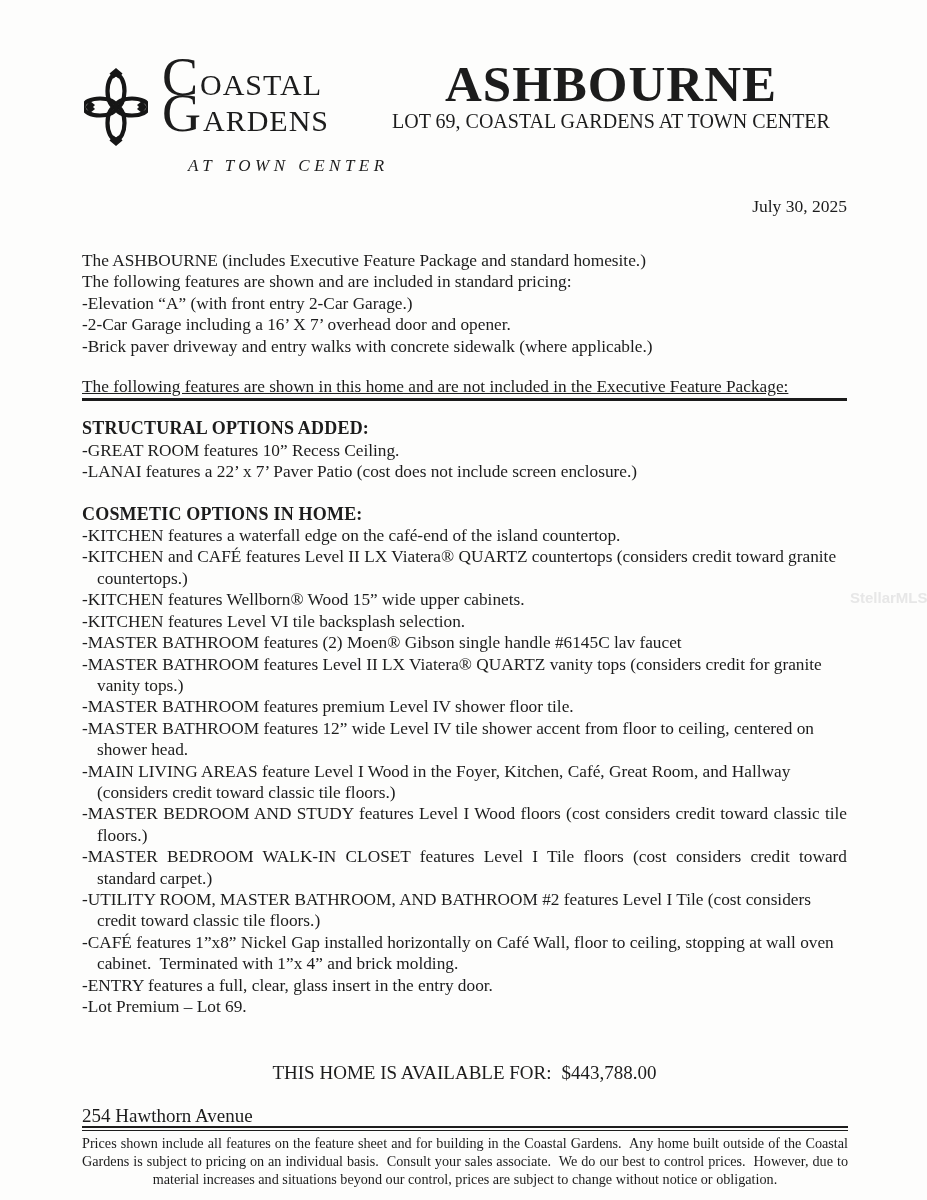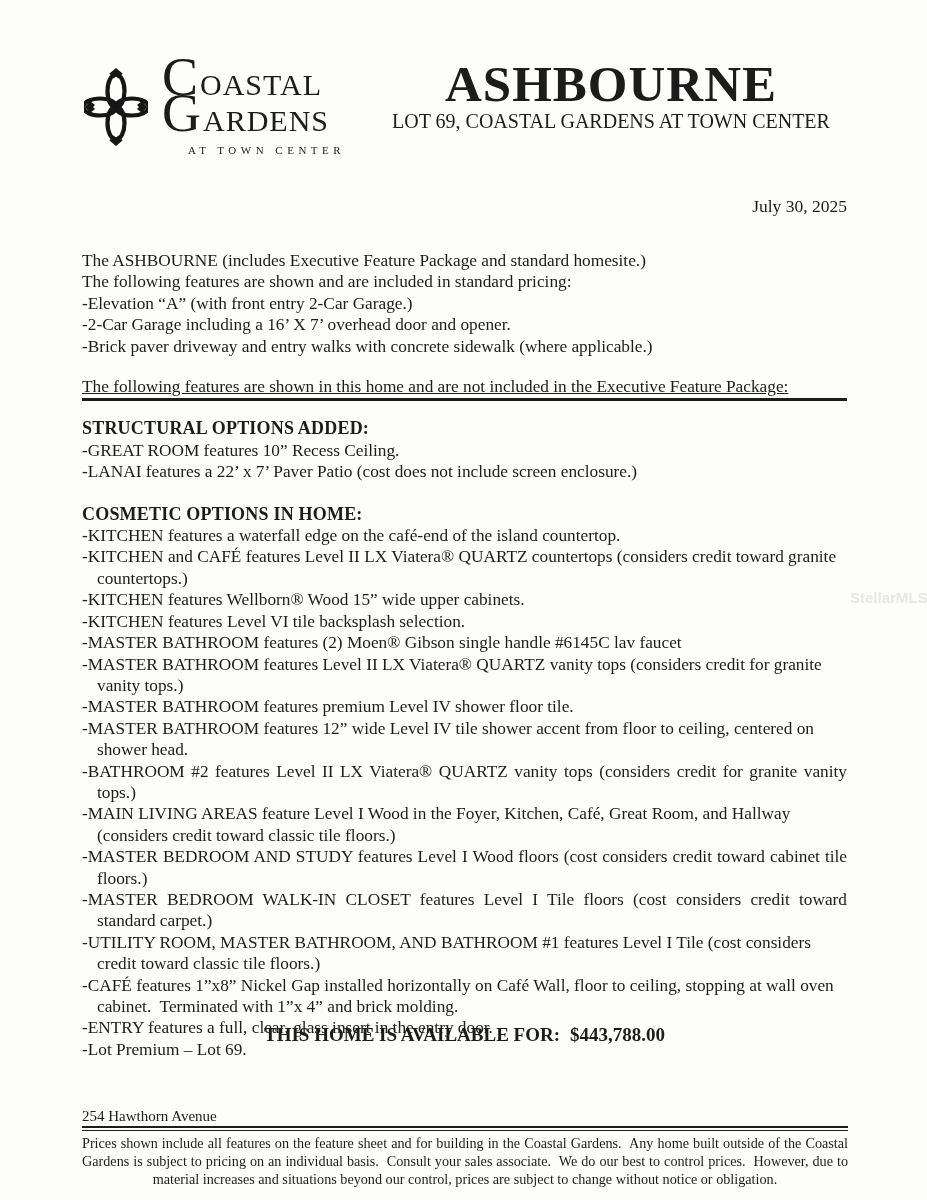--- a/index.html
+++ b/index.html
@@ -8,41 +8,41 @@
     background:#fdfdfc; color:#1c1c1c;
     font-family:"Liberation Serif","DejaVu Serif",serif;
   }
   
   .logo { position:absolute; left:84px; top:63px; display:flex; align-items:flex-start; }
   .emblem { margin-top:4px; }
   .logo-text { margin-left:14px; }
   .lg-line { font-size:30px; line-height:28px; letter-spacing:1px; display:flex; align-items:baseline; white-space:nowrap; }
   .lg-init { font-size:54px; line-height:28px; margin-right:1px; }
   .lg-line2 { margin-top:0px; }
-  .lg-tag { font-size:11px; letter-spacing:4.5px; margin:9px 0 0 26px; white-space:nowrap; }
+  .lg-tag { font-size:17px; letter-spacing:4.5px; margin:21px 0 0 26px; white-space:nowrap;font-style:italic; }
   .head-right { position:absolute; left:372px; top:58px; width:478px; text-align:center; }
   .title { margin:0; font-size:51px; line-height:52px; font-weight:600; letter-spacing:1px; }
   .addr { font-size:20px; line-height:23.5px; }
   .date { position:absolute; top:196px; right:80px; font-size:17.5px; }
   
   main { position:absolute; left:82px; top:250px; width:765px; font-size:17.3px; line-height:21.4px; }
   main p, main div.line { margin:0; }
   .note-wrap { margin-top:19px; }
   .note { text-decoration:underline; }
   .heavy-rule { border-top:3px solid #1c1c1c; margin-top:1px; }
   h2.sec { margin:17px 0 0 0; font-size:18px; line-height:21.4px; font-weight:700; letter-spacing:0.2px; }
   h2.sec2 { margin-top:21px; }
   .feat { padding-left:15px; text-indent:-15px; white-space:pre-wrap; }
   .feat.just { text-align:justify; }
   
-  .price { position:absolute; left:82px; top:1024px; width:765px; text-align:center; font-size:19px; font-weight:700; }
+  .price { position:absolute; left:82px; top:1062px; width:765px; text-align:center; font-size:19px; font-weight:400; }
   .price .amount { margin-left:10px; }
   
   footer { position:absolute; left:82px; right:79px; top:1108px; }
-  .f-addr { font-size:15px; line-height:16px; }
+  .f-addr { font-size:19px; line-height:16px; }
   .double-rule { height:1.5px; border-top:2px solid #1d1d1d; border-bottom:1.5px solid #1d1d1d; margin-top:2px; }
   .disclaimer { margin:3px 0 0 0; font-size:14.2px; line-height:18.4px; text-align:justify; text-align-last:center; white-space:pre-wrap; }
   
   .watermark { position:absolute; left:850px; top:589px; font-family:"Liberation Sans","DejaVu Sans",sans-serif;
     font-size:15px; font-weight:700; color:#e7e7e7; white-space:nowrap; }
 </style>
 </head>
 <body>
 
 <div class="page">
@@ -99,25 +99,24 @@
 
     <h2 class="sec sec2">COSMETIC OPTIONS IN HOME:</h2>
     <p class="feat">-KITCHEN features a waterfall edge on the café-end of the island countertop.</p>
     <p class="feat">-KITCHEN and CAFÉ features Level II LX Viatera® QUARTZ countertops (considers credit toward granite countertops.)</p>
     <p class="feat">-KITCHEN features Wellborn® Wood 15” wide upper cabinets.</p>
     <p class="feat">-KITCHEN features Level VI tile backsplash selection.</p>
     <p class="feat">-MASTER BATHROOM features (2) Moen® Gibson single handle #6145C lav faucet</p>
     <p class="feat">-MASTER BATHROOM features Level II LX Viatera® QUARTZ vanity tops (considers credit for granite vanity tops.)</p>
     <p class="feat">-MASTER BATHROOM features premium Level IV shower floor tile.</p>
     <p class="feat">-MASTER BATHROOM features 12” wide Level IV tile shower accent from floor to ceiling, centered on shower head.</p>
-    <p class="feat just">-BATHROOM #2 features Level II LX Viatera® QUARTZ vanity tops (considers credit for granite vanity tops.)</p>
     <p class="feat">-MAIN LIVING AREAS feature Level I Wood in the Foyer, Kitchen, Café, Great Room, and Hallway (considers credit toward classic tile floors.)</p>
-    <p class="feat just">-MASTER BEDROOM AND STUDY features Level I Wood floors (cost considers credit toward cabinet tile floors.)</p>
+    <p class="feat just">-MASTER BEDROOM AND STUDY features Level I Wood floors (cost considers credit toward classic tile floors.)</p>
     <p class="feat just">-MASTER BEDROOM WALK-IN CLOSET features Level I Tile floors (cost considers credit toward standard carpet.)</p>
-    <p class="feat">-UTILITY ROOM, MASTER BATHROOM, AND BATHROOM #1 features Level I Tile (cost considers credit toward classic tile floors.)</p>
+    <p class="feat">-UTILITY ROOM, MASTER BATHROOM, AND BATHROOM #2 features Level I Tile (cost considers credit toward classic tile floors.)</p>
     <p class="feat">-CAFÉ features 1”x8” Nickel Gap installed horizontally on Café Wall, floor to ceiling, stopping at wall oven cabinet.  Terminated with 1”x 4” and brick molding.</p>
     <p class="feat">-ENTRY features a full, clear, glass insert in the entry door.</p>
     <p class="feat">-Lot Premium – Lot 69.</p>
   </main>
 
   <div class="price">
     <span>THIS HOME IS AVAILABLE FOR:</span><span class="amount">$443,788.00</span>
   </div>
 
   <footer>

